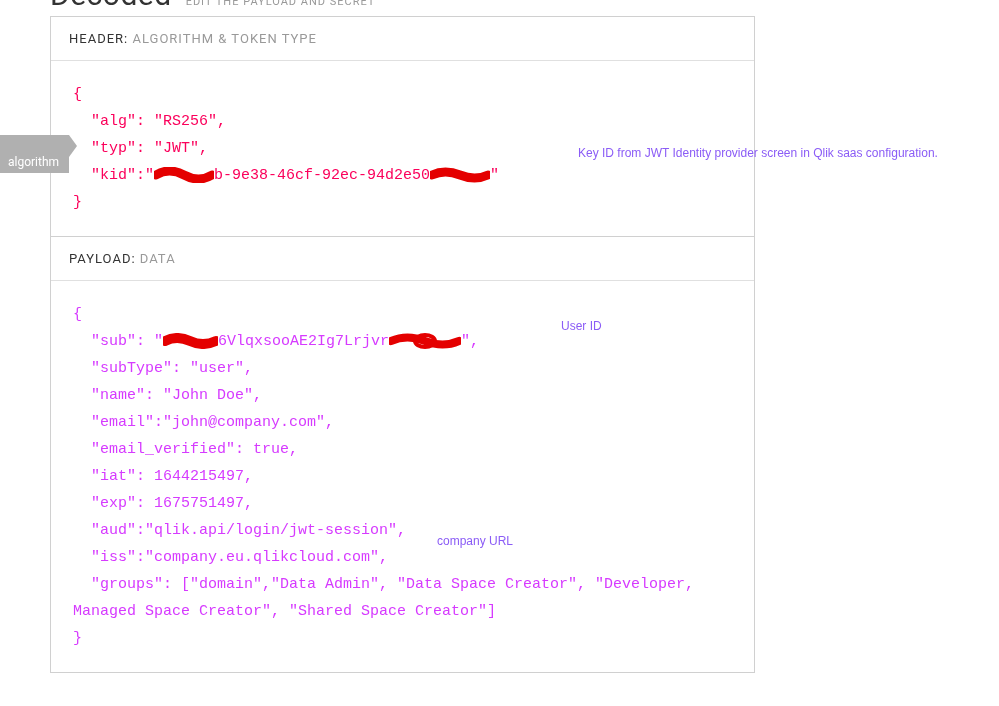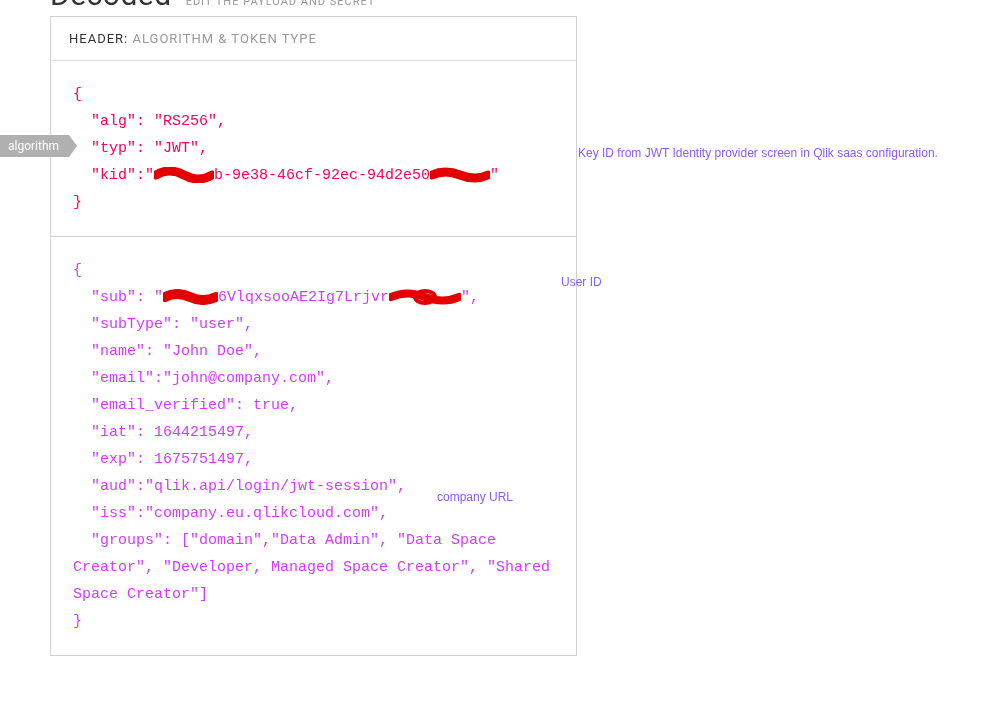--- a/index.html
+++ b/index.html
@@ -25,21 +25,21 @@
     }
     .page-subtitle {
       font-size: 11px;
       color: #999;
       letter-spacing: 1px;
       margin-left: 10px;
       text-transform: uppercase;
     }
     .panel {
       margin-left: 50px;
-      width: 527px;
+      width: 705px;
       border: 1px solid #d0d0d0;
       background: #fff;
     }
     .panel-header {
       border-bottom: 1px solid #e0e0e0;
       padding: 14px 18px;
       font-size: 13px;
       letter-spacing: 1px;
     }
     .panel-header .label {
@@ -64,21 +64,21 @@
       white-space: pre-wrap;
       word-break: break-word;
     }
     .algo-tag {
       position: absolute;
       left: 0;
       top: 135px;
       background: #b0b0b0;
       color: #fff;
       font-size: 12px;
-      padding: 4px 10px 4px 8px;
+      padding: 20px 10px 4px 8px;
       border-radius: 0;
     }
     .algo-tag::after {
       content: "";
       position: absolute;
       right: -8px;
       top: 0;
       border-top: 11px solid transparent;
       border-bottom: 11px solid transparent;
       border-left: 8px solid #b0b0b0;
@@ -140,20 +140,24 @@
             <path d="M2 8 Q15 0 30 8 T58 8" stroke="#e40000" stroke-width="9" stroke-linecap="round" fill="none"></path>
           </svg></span><span>b-9e38-46cf-92ec-94d2e50</span><span class="redact"><svg width="60" height="16" viewBox="0 0 60 16">
             <path d="M2 8 Q15 2 30 8 T58 8" stroke="#e40000" stroke-width="9" stroke-linecap="round" fill="none"></path>
           </svg></span><span>"</span>
 <span>}</span></pre>
     <div class="annot annot-kid">Key ID from JWT Identity provider screen in Qlik saas configuration.</div>
   </div>
 </div>
 
 <div class="panel">
+  <div class="panel-header">
+    <span class="label">PAYLOAD:</span>
+    <span class="sublabel">DATA</span>
+  </div>
   <div class="panel-body">
     <pre class="code-payload"><span>{</span>
 <span>  "sub": "</span><span class="redact"><svg width="55" height="16" viewBox="0 0 55 16">
             <path d="M2 8 Q14 2 27 8 T53 8" stroke="#e40000" stroke-width="10" stroke-linecap="round" fill="none"></path>
           </svg></span><span>6VlqxsooAE2Ig7Lrjvr</span><span class="redact"><svg width="72" height="18" viewBox="0 0 72 18">
             <path d="M2 9 Q18 2 36 9 T70 9" stroke="#e40000" stroke-width="8" stroke-linecap="round" fill="none"></path>
             <ellipse cx="36" cy="9" rx="10" ry="6" fill="none" stroke="#e40000" stroke-width="4"></ellipse>
           </svg></span><span>",</span>
 <span>  "subType": "user",</span>
 <span>  "name": "John Doe",</span>

